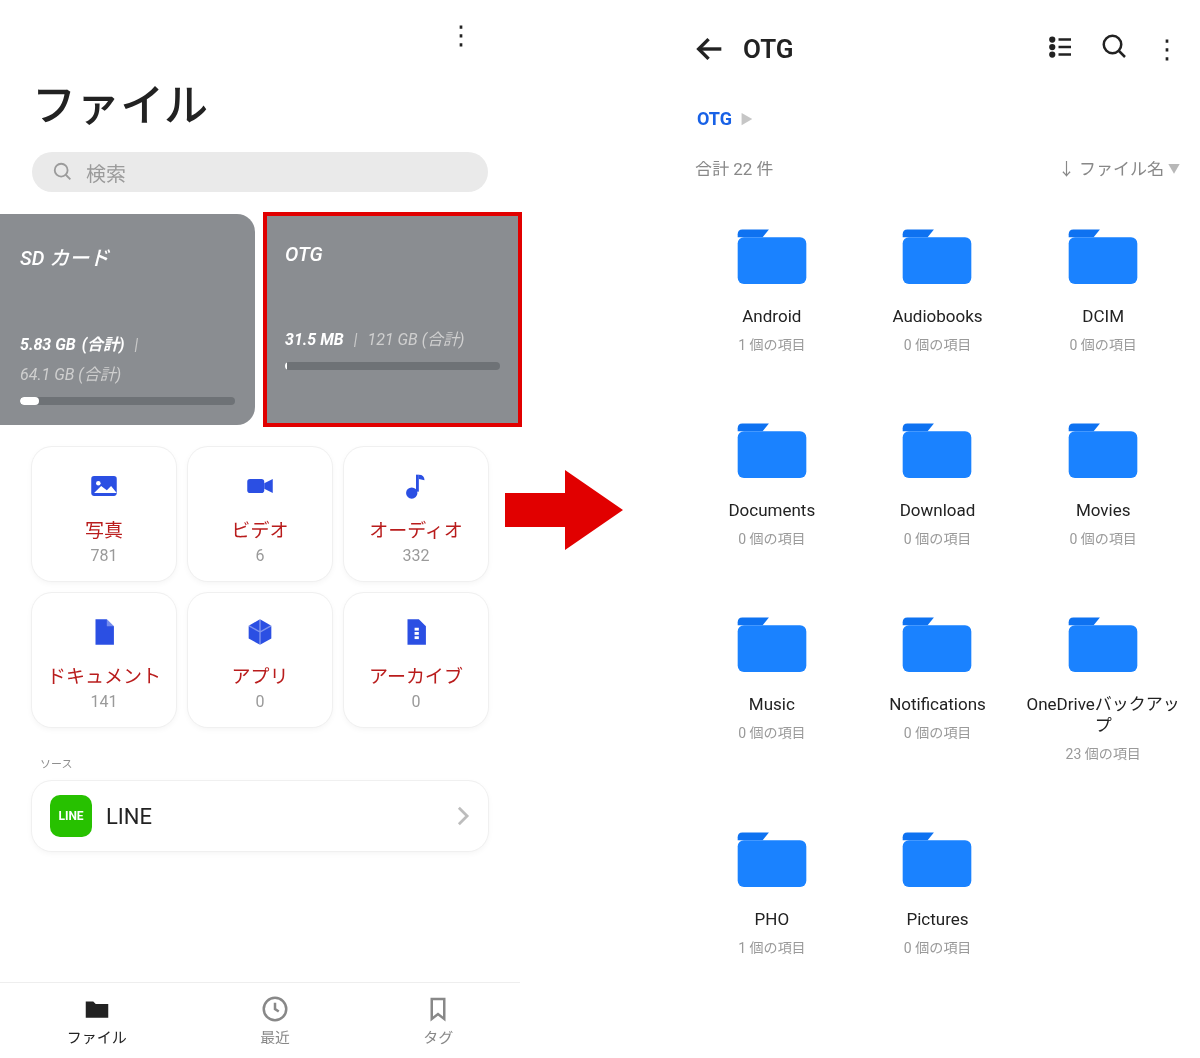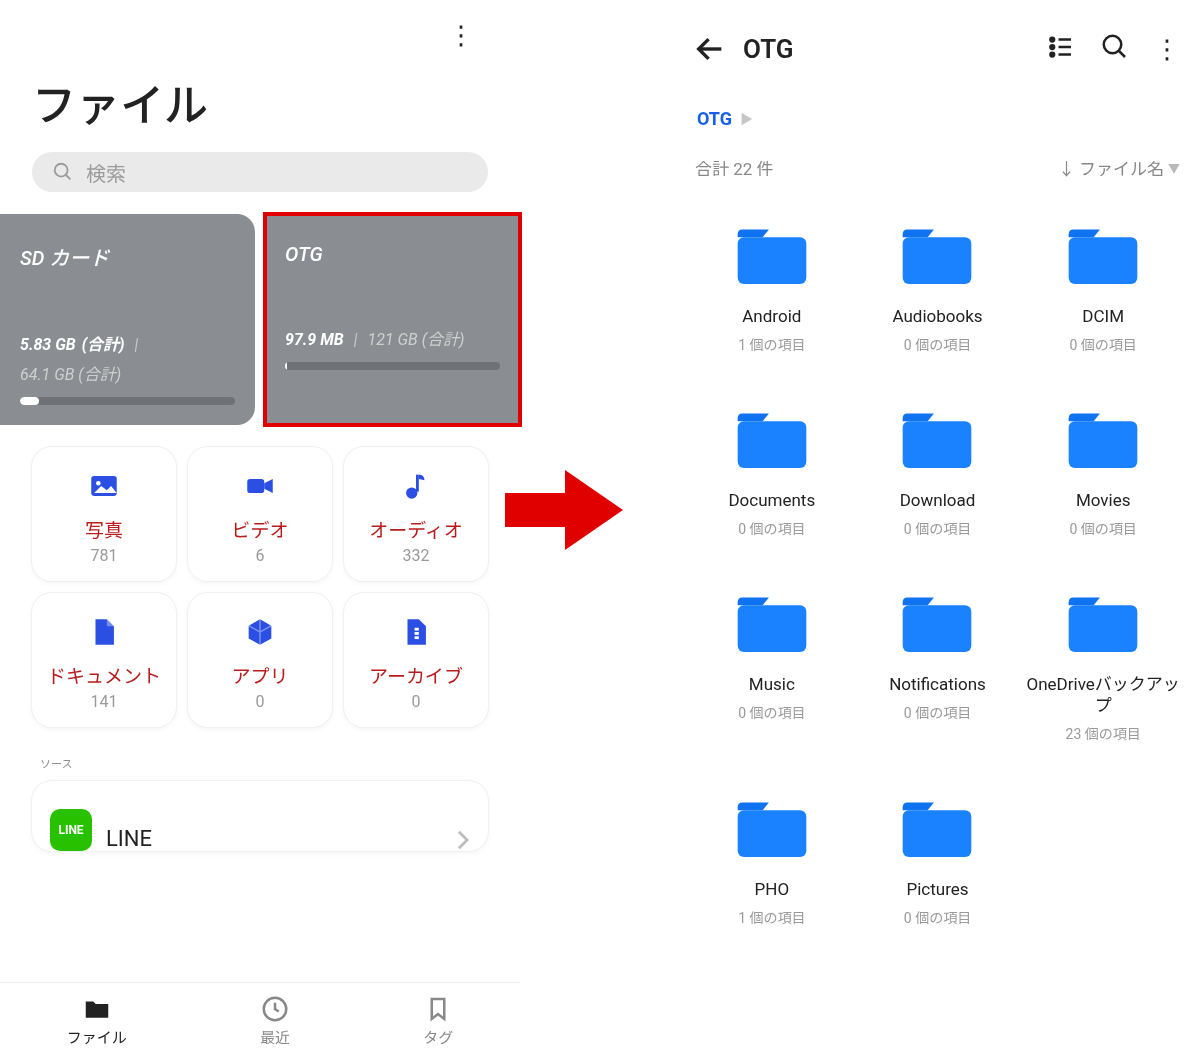--- a/index.html
+++ b/index.html
@@ -44,21 +44,21 @@
   .cat-card {
     background: #fff; border-radius: 20px; box-shadow: 0 0 0 1px #f0f0f0, 0 2px 6px rgba(0,0,0,.05);
     padding: 20px 8px 16px 8px; text-align: center;
   }
   .cat-icon { height: 38px; display: flex; align-items: center; justify-content: center; margin-bottom: 10px; color: #2b4fe3; }
   .cat-icon svg { width: 34px; height: 34px; }
   .cat-label { font-size: 19px; color: #b91c1c; }
   .cat-count { font-size: 16px; color: #9a9a9a; margin-top: 4px; }
 
   .sec-title { font-size: 11px; color: #8f8f8f; padding: 20px 40px 10px 40px; }
-  .source-row { margin: 0 32px; background: #fff; border-radius: 20px; height: 70px; display: flex; align-items: flex-end; padding: 0 18px; gap: 14px; box-shadow: 0 0 0 1px #f0f0f0, 0 2px 6px rgba(0,0,0,.05); }
+  .source-row { margin: 0 32px; background: #fff; border-radius: 20px; height: 70px; display: flex; align-items: center; padding: 0 18px; gap: 14px; box-shadow: 0 0 0 1px #f0f0f0, 0 2px 6px rgba(0,0,0,.05); }
   .line-logo { width: 42px; height: 42px; background: #27c100; border-radius: 10px; display:flex; align-items:center; justify-content:center; color:#fff; font-size:12px; font-weight:700; }
   .source-name { flex:1; font-size: 22px; }
   .chev { color:#bdbdbd; }
 
   
   .bottom-nav { position: absolute; left:0; right:0; bottom: 0; height: 76px; display:flex; justify-content:space-around; align-items:center; border-top:1px solid #eee; background:#fff; }
   .nav-item { text-align:center; color:#888; font-size:15px; }
   .nav-item.active { color:#222; }
   .nav-ico { display:block; margin:0 auto 2px; width:30px; height:30px; }
 
@@ -74,21 +74,21 @@
 
   .crumb { padding: 28px 4px 8px; display:flex; align-items:center; gap:8px; }
   .crumb-txt { color:#1861e6; font-weight:700; font-size:18px; }
   .crumb-caret { color:#c6c6c6; font-size:13px; }
 
   .meta-row { display:flex; justify-content:space-between; align-items:center; padding: 18px 2px 12px; font-size:17px; color:#888;text-align:center; }
   .sort { display:flex; align-items:center; gap:4px; cursor:pointer; }
   .sort .tri { color:#b8b8b8; font-size:12px; }
 
   
-  .folder-grid { display:grid; grid-template-columns: repeat(3, 1fr); gap: 16px 8px; padding-top: 32px; }
+  .folder-grid { display:grid; grid-template-columns: repeat(3, 1fr); gap: 26px 8px; padding-top: 32px; }
   .folder-item { text-align:center; cursor:pointer; }
   .folder-ico { width: 78px; height: 64px; margin: 0 auto 18px; display:block; }
   .folder-name { font-size: 17px; color:#222; line-height:1.25; min-height: 22px; word-break: break-all; }
   .folder-sub { font-size: 14px; color:#9a9a9a; margin-top: 6px; margin-bottom: 38px; }
 
 </style>
 </head>
 <body>
 
 <div class="left-phone">
@@ -119,21 +119,21 @@
         <span class="sc-total">64.1 GB (合計)</span>
       </div>
       <div class="progress">
           <span style="width:9%"></span>
         </div>
     </div>
 
     <div class="storage-card highlighted">
       <div class="sc-title">OTG</div>
       <div class="sc-line">
-        <span class="sc-used">97.9 MB</span>
+        <span class="sc-used">31.5 MB</span>
         <span class="sc-sep">|</span>
         <span class="sc-total">121 GB (合計)</span>
       </div>
       <div class="progress">
           <span style="width:1%"></span>
         </div>
     </div>
   </div>
 
   <div class="cat-grid">

